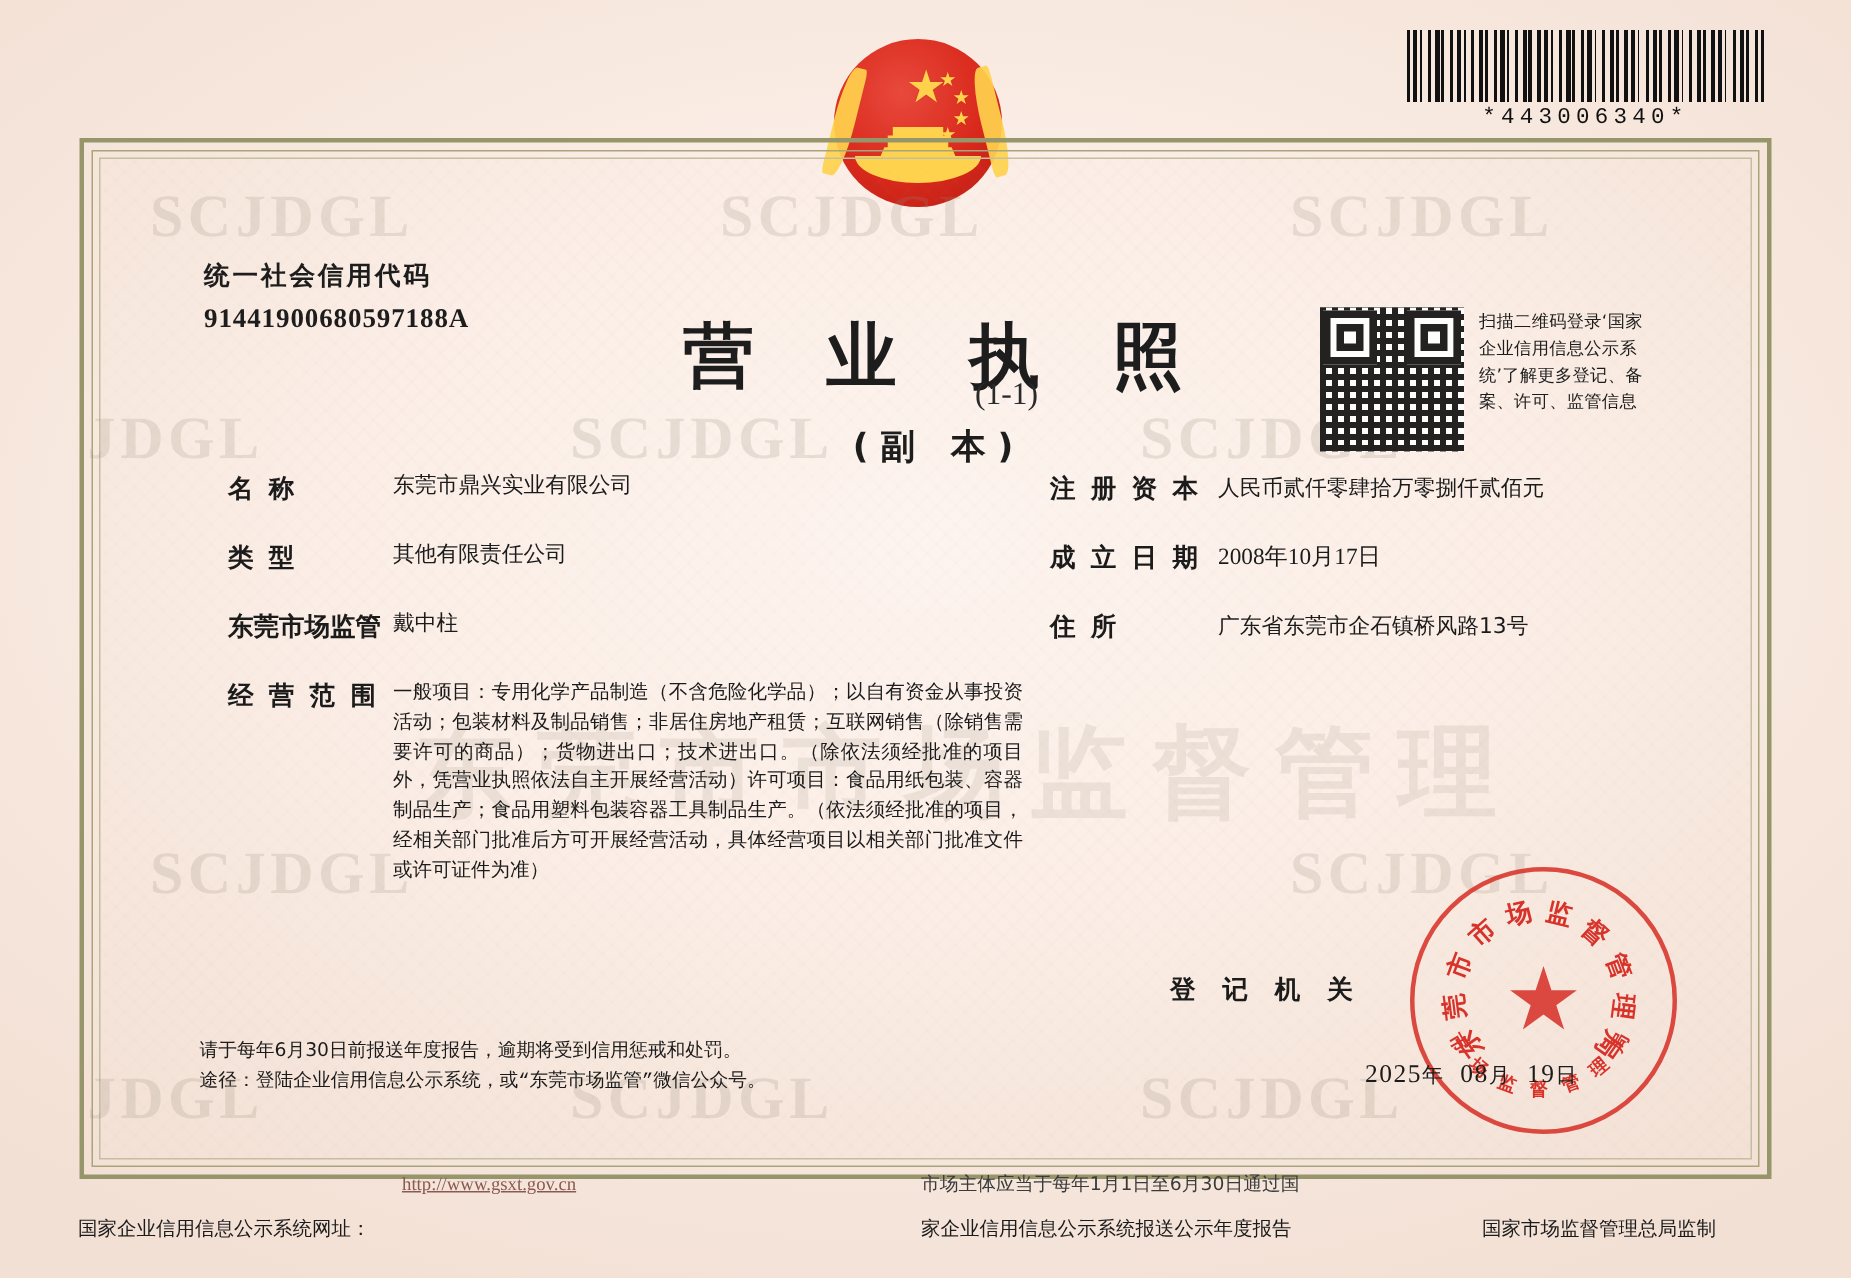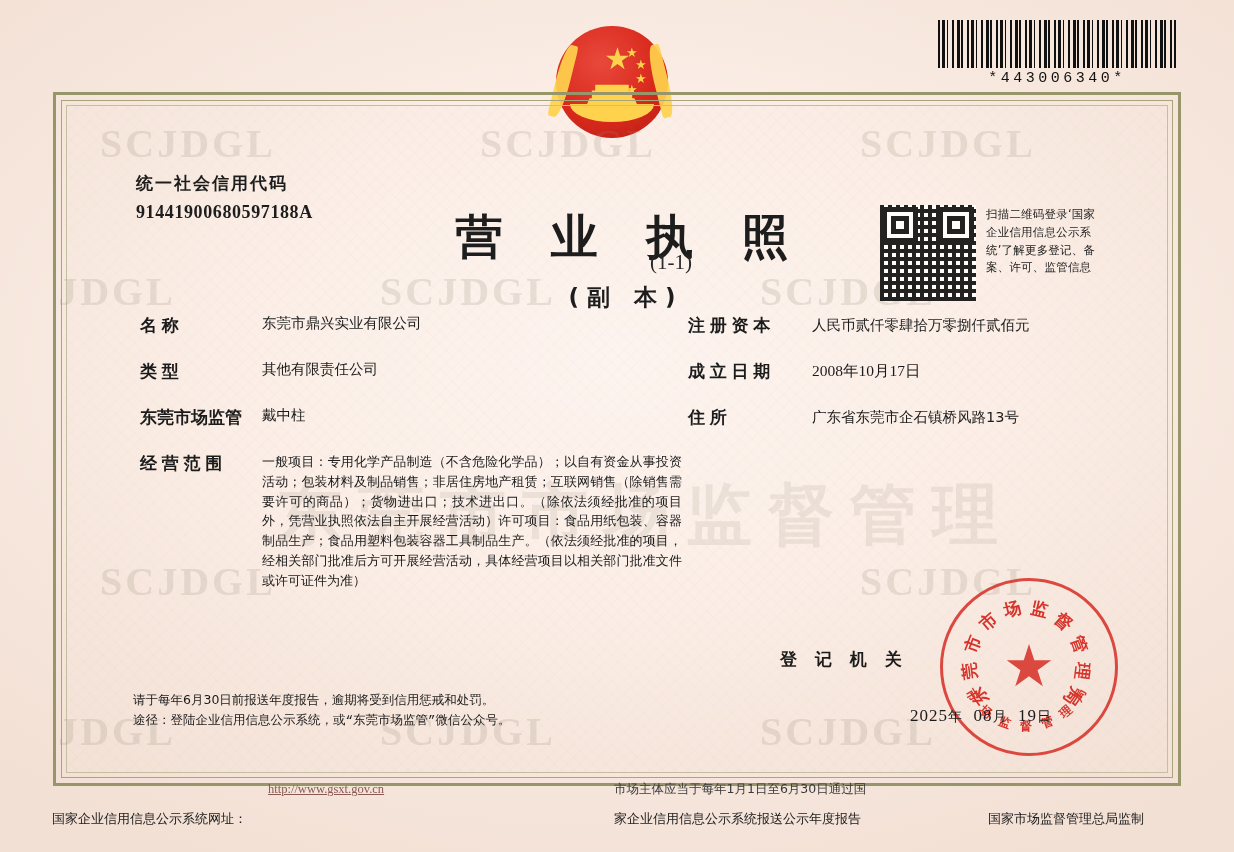--- a/index.html
+++ b/index.html
@@ -246,25 +246,26 @@
     font-family: "DejaVu Sans", sans-serif;
     font-size: 11.5px;
     line-height: 1.55;
     color: #1d1d1d;
     letter-spacing: .2px;
   }
 
   
   .f-label {
     position: absolute;
-    font-family: Liberation Sans, sans-serif;
+    font-family: Liberation Mono, monospace;
     font-weight: bold;
     font-size: 17px;
     color: #1b1b1b;
     white-space: nowrap;
+    margin-left: 12px;
   }
   .f-value {
     position: absolute;
     font-family: "DejaVu Sans", sans-serif;
     font-size: 14.5px;
     color: #1b1b1b;
     white-space: nowrap;
   }
   .f-value.serif {
     font-family: "Liberation Serif", serif;

